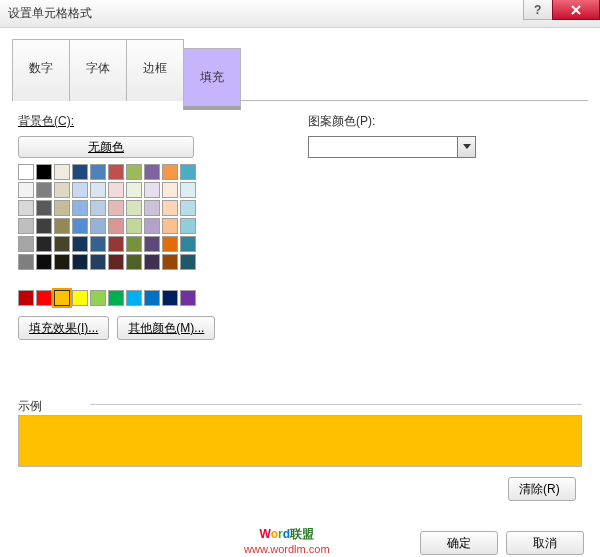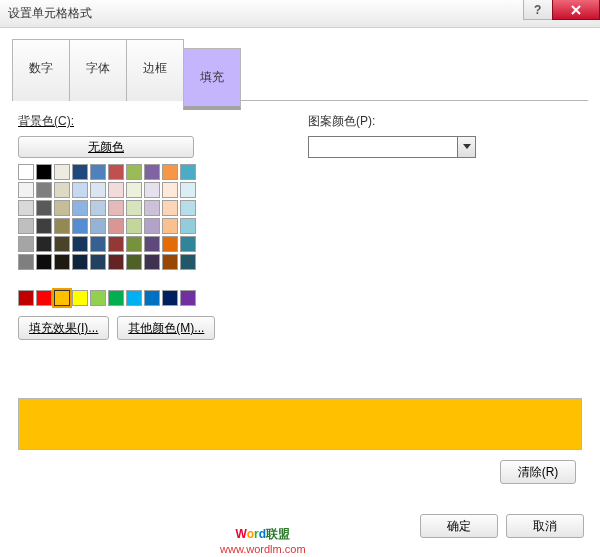--- a/index.html
+++ b/index.html
@@ -45,21 +45,21 @@
 
 .sample-area { margin-top: 58px; }
 .sample-lbl { color: #333; }
 .sample-rule { border: none; border-top: 1px solid #c8c8c8; margin: 2px 0 6px 48px; }
 .sample-box { height: 52px; border: 1px solid #b7b7b7; }
 
 .footer1 { display: flex; justify-content: flex-end; margin-top: 10px; padding-right: 6px; }
 .footer2 { display: flex; justify-content: flex-end; gap: 8px; margin-top: 24px; padding-right: 4px; align-items: center; }
 .footer2 .std-btn { width: 78px; text-align: center; }
 
-.watermark { position: absolute; left: 220px; top: 520px; text-align: center; pointer-events: none; }
+.watermark { position: absolute; left: 244px; top: 520px; text-align: center; pointer-events: none; }
 .wm1 { font-size: 20px; font-weight: bold; }
 .wm1 .c1{color:#e03;} .wm1 .c2{color:#f90;} .wm1 .c3{color:#3a3;} .wm1 .c4{color:#07c;} .wm1 .c5{color:#2a7a2a;}
 .wm2 { font-size: 11px; color: #d33; }
 </style>
 </head>
 <body>
 
 <div class="titlebar">
   <span class="title">设置单元格格式</span>
   <div class="win-btns">
@@ -178,25 +178,29 @@
               <svg width="8" height="6">
                   <path d="M0 0 L8 0 L4 5 Z" fill="#333"></path>
                 </svg>
             </div>
           </div>
         </div>
       </div>
     </div>
 
     <div class="sample-area">
+      <div style="display:flex; align-items:center;">
+        <span class="sample-lbl">示例</span>
+        <hr class="sample-rule" style="flex:1;">
+      </div>
       <div class="sample-box" id="sample-box" style="background: rgb(255, 192, 0);"></div>
     </div>
 
     <div class="footer1">
-      <div class="std-btn" style="width:76px; text-align:center;">清除(R)</div>
+      <div class="std-btn" style="width:68px; ">清除(R)</div>
     </div>
   </div>
 
   <div class="footer2">
     <div class="std-btn">确定</div>
     <div class="std-btn">取消</div>
   </div>
 </div>
 
 <div class="watermark">

